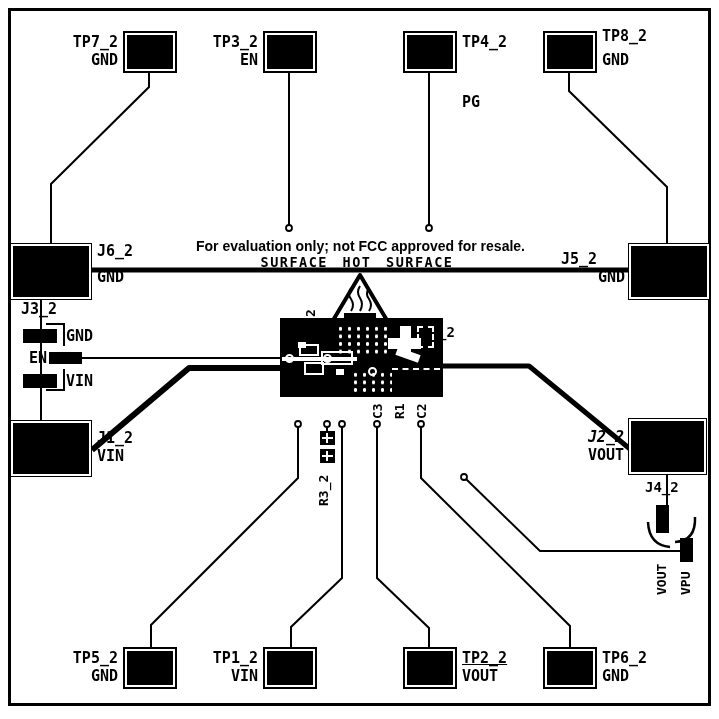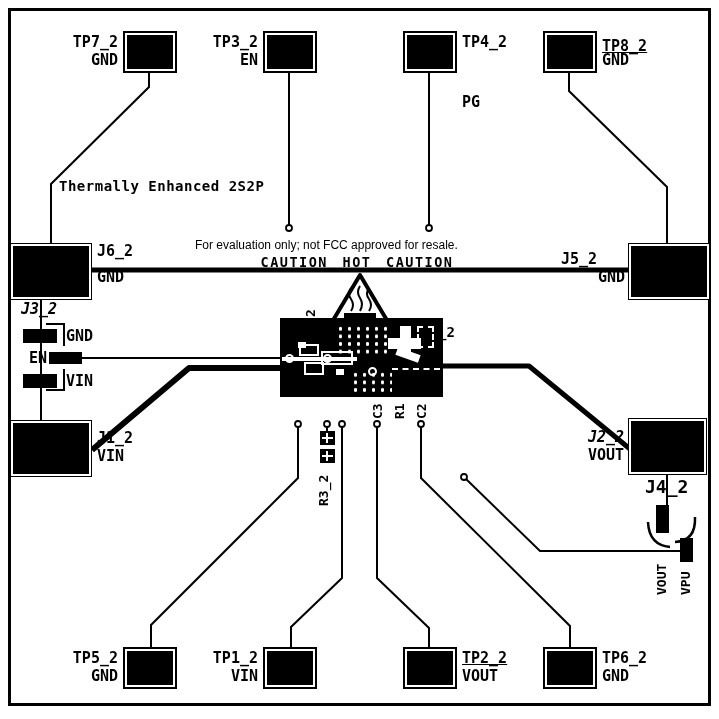--- a/index.html
+++ b/index.html
@@ -10,21 +10,21 @@
   .lbl-sm{position:absolute;font-weight:bold;font-size:13px;line-height:14px;white-space:pre;}
   .vlbl{position:absolute;font-weight:bold;font-size:13px;line-height:15px;white-space:pre;
         transform:rotate(-90deg);transform-origin:0 0;}
   .r{text-align:right;}
   .pad-tp{position:absolute;border:2px solid #000;padding:2px;background:#fff;}
   .pad-tp .core{width:46px;height:34px;background:#000;}
   .pad-j{position:absolute;border:1px solid #000;padding:2px;background:#fff;}
   .pad-j .core{width:100%;height:100%;background:#000;}
   .blk{position:absolute;background:#000;}
   .note-sans{position:absolute;font-family:"Liberation Sans", sans-serif;
-             font-weight:normal;font-size:12px;text-align:left;}
+             font-weight:bold;font-size:14px;text-align:right;}
   .caution{position:absolute;font-weight:bold;font-size:13.5px;letter-spacing:1.5px;
            word-spacing:5px;text-align:center;}
   .thermal{position:absolute;font-weight:bold;font-size:14px;letter-spacing:0.5px;}
   
   .wrect{position:absolute;border:2px solid #fff;background:transparent;}
   .wfill{position:absolute;background:#fff;}
   .wring{position:absolute;width:5px;height:5px;border:2px solid #fff;border-radius:50%;}
   .wdash{position:absolute;border:2px dashed #fff;background:transparent;}
   .wdashline{position:absolute;border-top:2px dashed #fff;}
   .viagrid{position:absolute;
@@ -157,54 +157,53 @@
     <div class="wdashline" style="left:112px;top:50px;width:48px;"></div>
     <div class="wfill" style="left:56px;top:51px;width:8px;height:6px;"></div>
   </div>
 
   <div class="lbl r" style="left:40px;top:34px;width:78px;">TP7_2</div>
   <div class="lbl r" style="left:40px;top:52px;width:78px;">GND</div>
   <div class="lbl r" style="left:180px;top:34px;width:78px;">TP3_2</div>
   <div class="lbl r" style="left:180px;top:52px;width:78px;">EN</div>
   <div class="lbl" style="left:462px;top:34px;text-align:right;">TP4_2</div>
   <div class="lbl" style="left:462px;top:52px;margin-top:42px;">PG</div>
-  <div class="lbl" style="left:602px;top:38px;text-decoration:underline;">TP8_2</div>
+  <div class="lbl" style="left:602px;top:28px;">TP8_2</div>
   <div class="lbl" style="left:602px;top:52px;">GND</div>
 
   <div class="lbl r" style="left:40px;top:650px;width:78px;">TP5_2</div>
   <div class="lbl r" style="left:40px;top:668px;width:78px;">GND</div>
   <div class="lbl r" style="left:180px;top:650px;width:78px;">TP1_2</div>
   <div class="lbl r" style="left:180px;top:668px;width:78px;">VIN</div>
   <div class="lbl" style="left:462px;top:650px;text-decoration:underline;">TP2_2</div>
   <div class="lbl" style="left:462px;top:668px;">VOUT</div>
   <div class="lbl" style="left:602px;top:650px;">TP6_2</div>
   <div class="lbl" style="left:602px;top:668px;">GND</div>
 
   <div class="lbl" style="left:97px;top:243px;">J6_2</div>
   <div class="lbl" style="left:97px;top:269px;">GND</div>
   <div class="lbl r" style="left:520px;top:251px;width:77px;">J5_2</div>
   <div class="lbl r" style="left:548px;top:269px;width:77px;">GND</div>
   <div class="lbl" style="left:97px;top:430px;">J1_2</div>
   <div class="lbl" style="left:97px;top:448px;">VIN</div>
   <div class="lbl r" style="left:546px;top:429px;width:78px;font-style:italic;">J2_2</div>
   <div class="lbl r" style="left:546px;top:447px;width:78px;">VOUT</div>
 
-  <div class="lbl" style="left:21px;top:301px;font-style:italic;">J3_2</div>
+  <div class="lbl" style="left:21px;top:301px;">J3_2</div>
   <div class="lbl" style="left:66px;top:328px;">GND</div>
   <div class="lbl r" style="left:9px;top:350px;width:38px;">EN</div>
   <div class="lbl" style="left:66px;top:373px;">VIN</div>
 
-  <div class="lbl-sm" style="left:645px;top:480px;font-size:18px;">J4_2</div>
+  <div class="lbl-sm" style="left:645px;top:480px;font-size:14px;">J4_2</div>
   <div class="vlbl" style="left:654px;top:595px;">VOUT</div>
   <div class="vlbl" style="left:678px;top:595px;">VPU</div>
 
   <div class="vlbl" style="left:316px;top:506px;">R3_2</div>
   <div class="vlbl" style="left:370px;top:419px;">C3</div>
   <div class="vlbl" style="left:392px;top:419px;">R1</div>
   <div class="vlbl" style="left:414px;top:419px;">C2</div>
   <div class="vlbl" style="left:303px;top:317px;">2</div>
   <div class="lbl-sm" style="left:438px;top:325px;font-size:14px;">_2</div>
 
-  <div class="thermal" style="left:59px;top:178px;">Thermally Enhanced 2S2P</div>
   <div class="note-sans" style="left:195px;top:238px;width:330px;">For evaluation only; not FCC approved for resale.</div>
-  <div class="caution" style="left:257px;top:254px;width:200px;">CAUTION HOT CAUTION</div>
+  <div class="caution" style="left:257px;top:254px;width:200px;">SURFACE HOT SURFACE</div>
 
 </div>
 
 </body></html>

